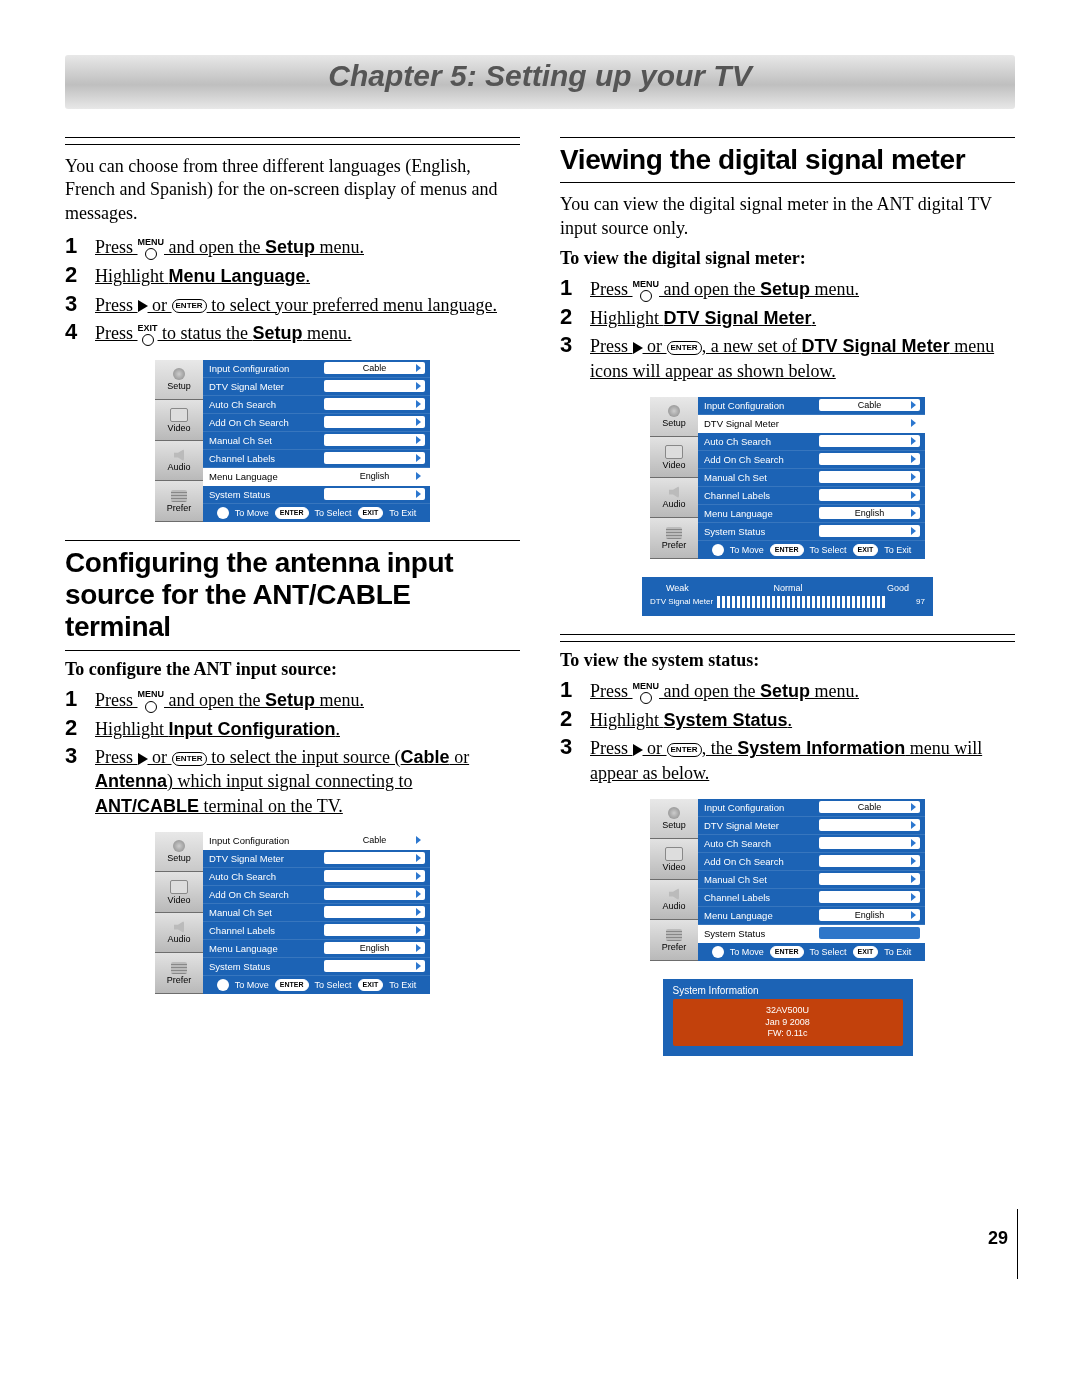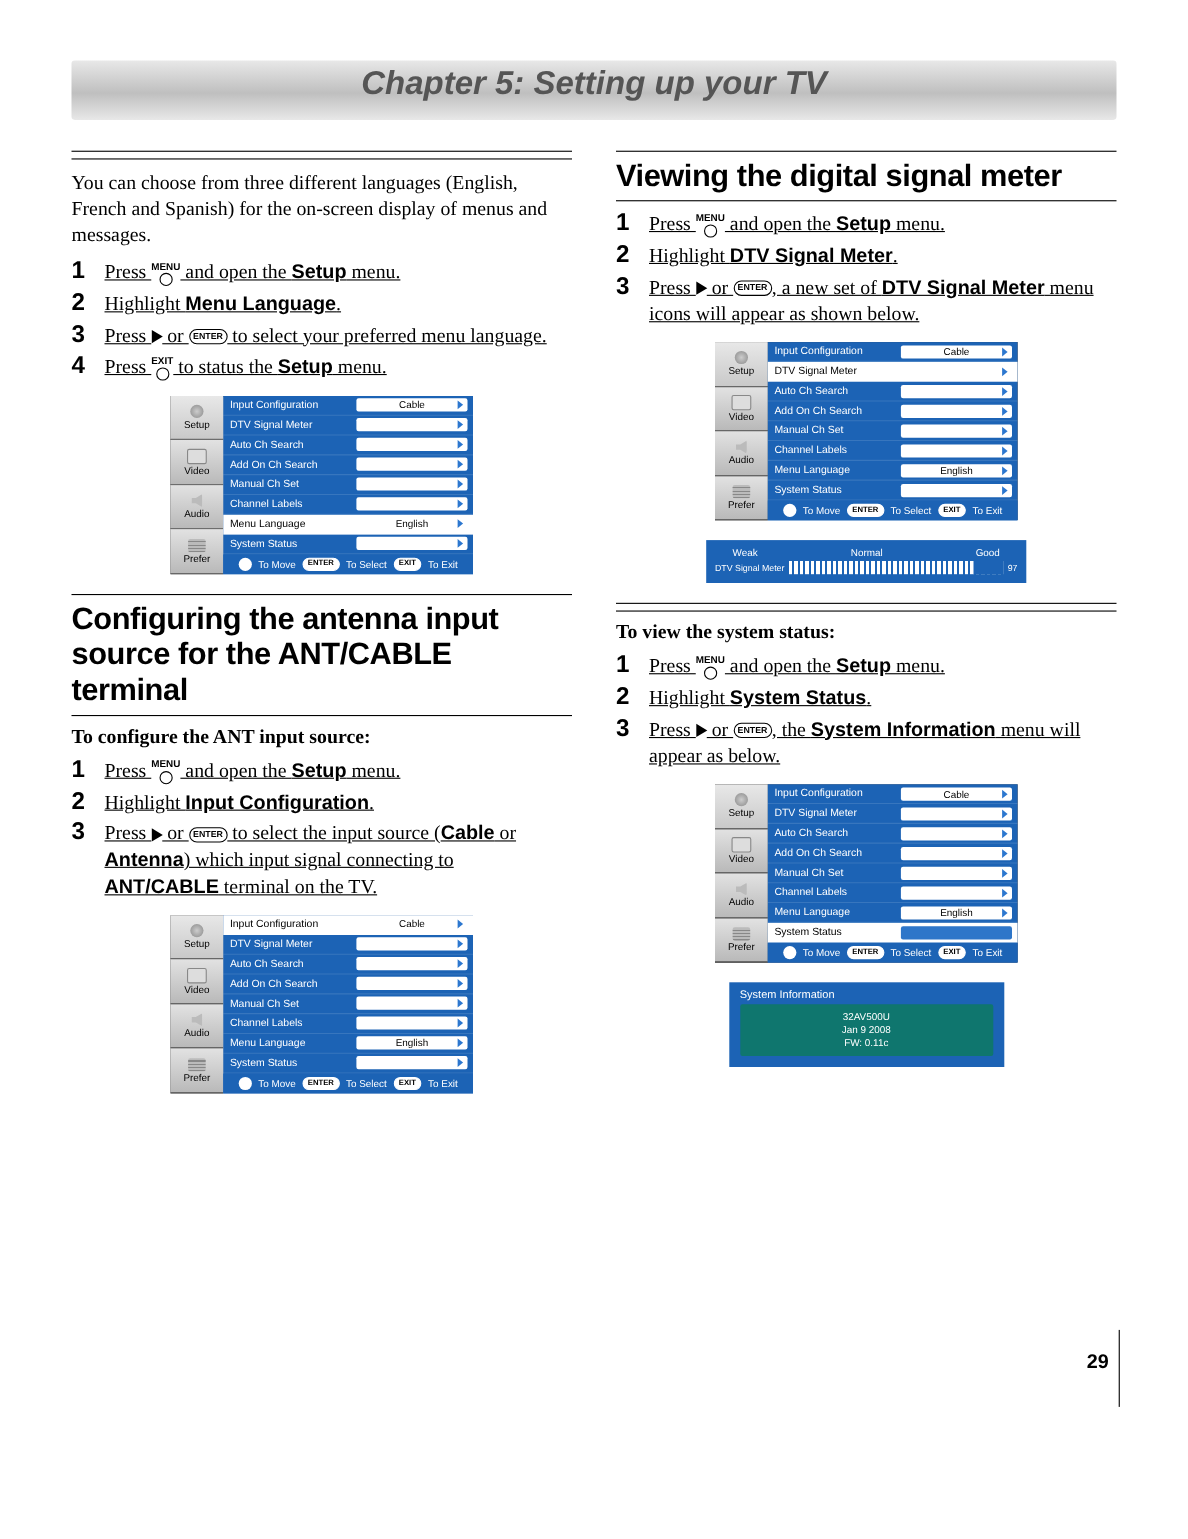--- a/index.html
+++ b/index.html
@@ -189,21 +189,21 @@
   }
   .sysinfo-box{
     width:230px;margin:6px auto 0;
     background:#1c63b5;color:#fff;
     font-family:Arial,Helvetica,sans-serif;
     font-size:10px;
     padding:6px 10px 10px;
   }
   .sysinfo-box .hd{font-size:10px;margin-bottom:3px}
   .sysinfo-box .body{
-    background:#0f766e;
+    background:#c2410c;
     border-radius:2px;
     padding:6px;text-align:center;line-height:1.3;
     font-size:9px;
   }
   .page-num{
     position:absolute;
     right:72px;
     bottom:150px;
     font-family:Arial,Helvetica,sans-serif;
     font-weight:bold;
@@ -430,20 +430,22 @@
         </div>
       </div>
 
     </div>
 
     <div class="col">
 
       <div class="rule"></div>
       <h2 class="section-title">Viewing the digital signal meter</h2>
       <div class="rule"></div>
+      <p class="intro">You can view the digital signal meter in the ANT digital TV input source only.</p>
+      <p class="lead-in">To view the digital signal meter:</p>
 
       <ol class="steps">
         <li>
           <span>Press </span><span class="btn-label"><span>MENU</span><span class="circ"></span></span><span> and open the </span><b class="sans">Setup</b><span> menu.</span>
         </li>
         <li>
           <span>Highlight </span><b class="sans">DTV Signal Meter</b><span>.</span>
         </li>
         <li>
           <span>Press </span><span class="play-icon"></span><span> or </span><span class="enter-pill">ENTER</span><span>, a new set of </span><b class="sans">DTV Signal Meter</b><span> menu icons will appear as shown below.</span>

